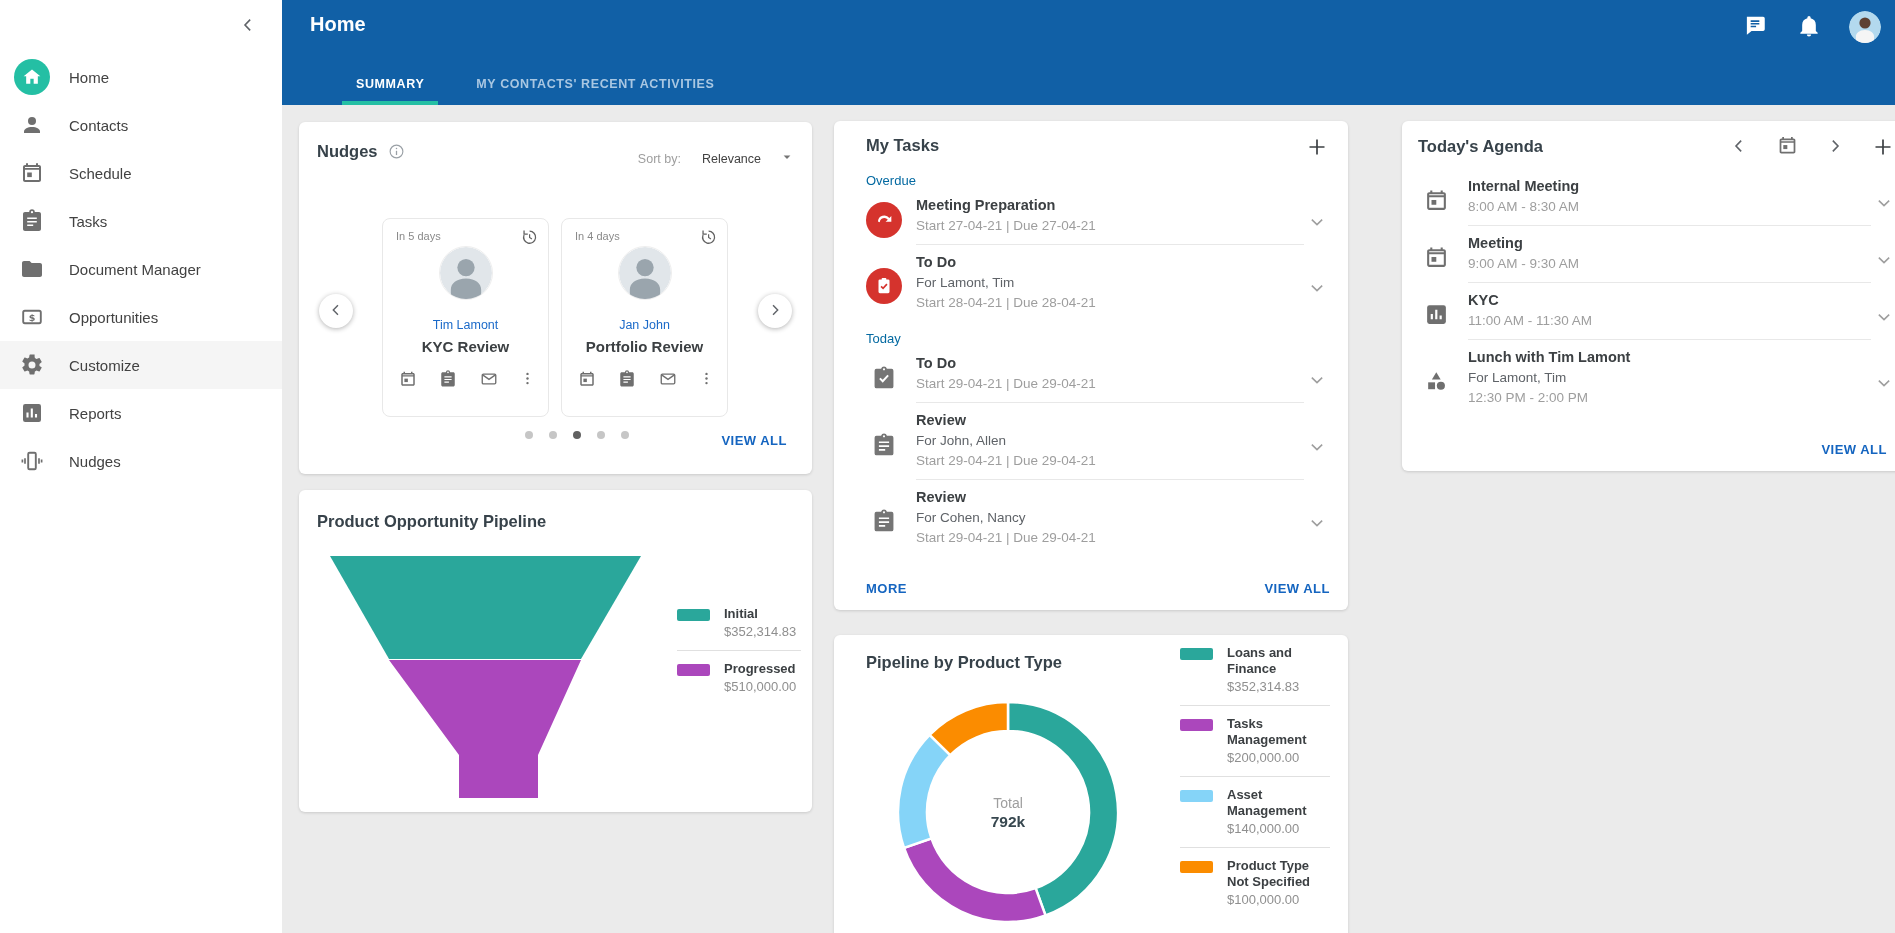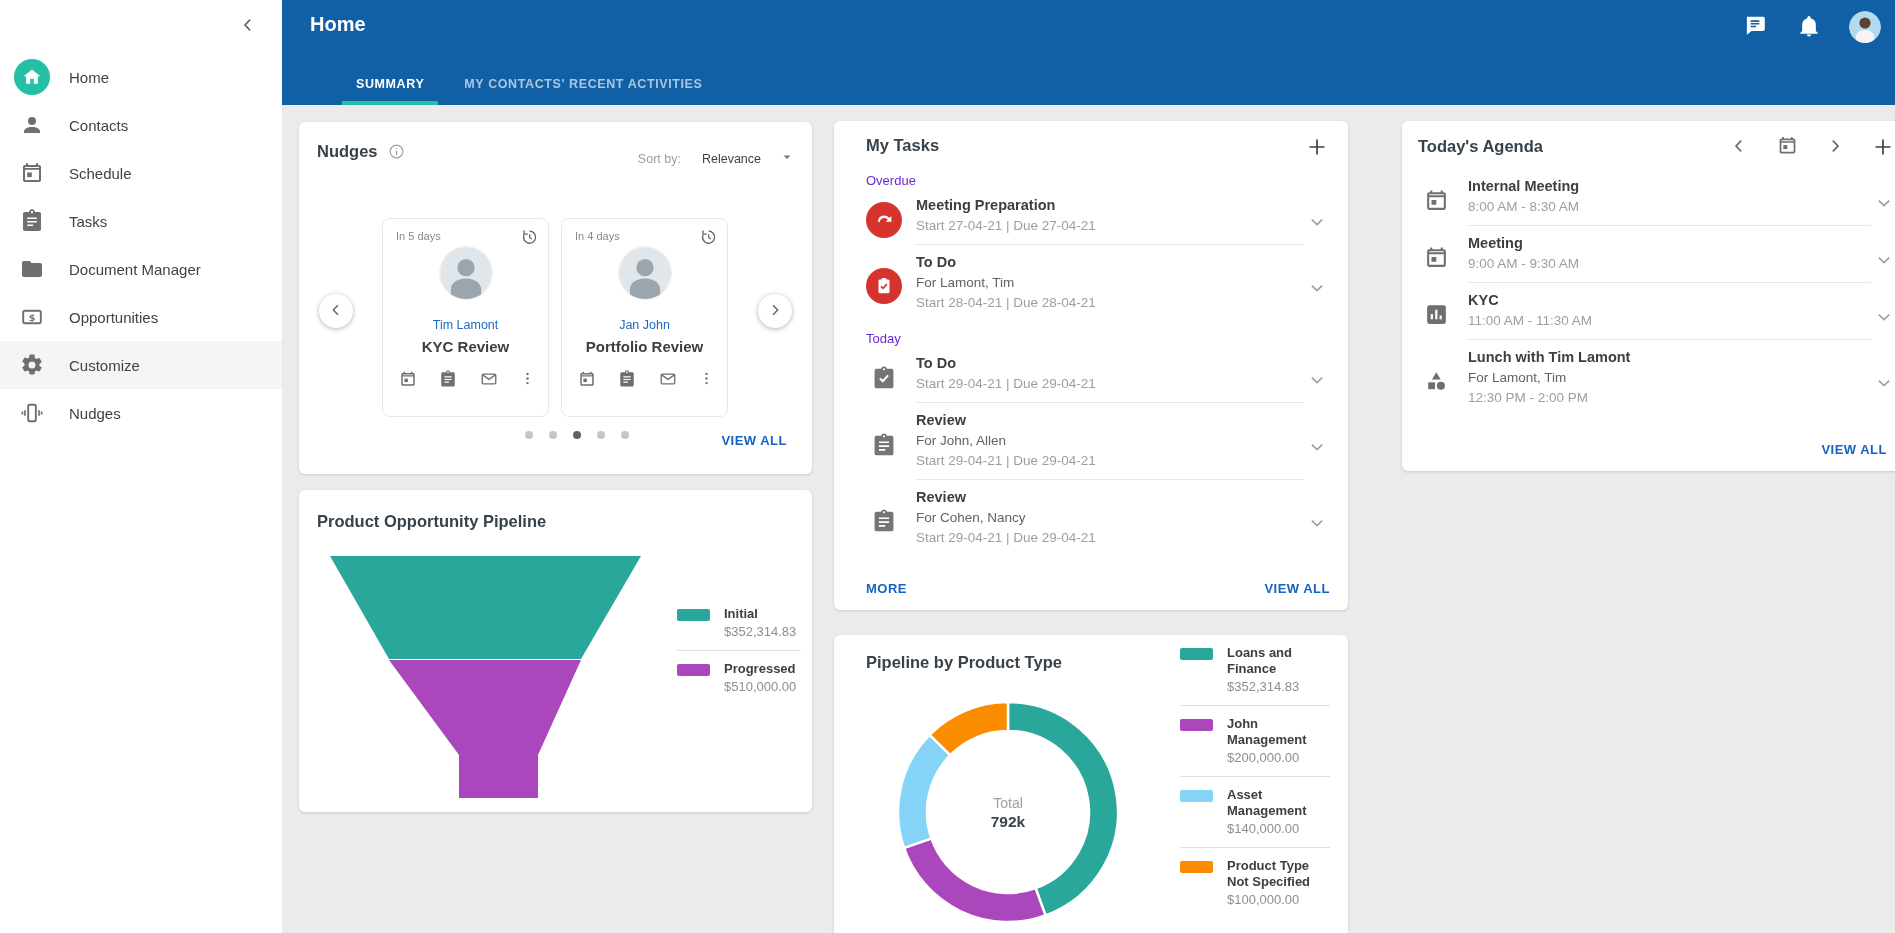--- a/index.html
+++ b/index.html
@@ -11,32 +11,32 @@
   .collapse-btn{position:absolute;top:13px;right:21px;width:26px;height:26px}
   .nav{position:absolute;top:53px;left:0;right:0}
   .nav-item{height:48px;display:flex;align-items:center;padding-left:14px;cursor:pointer}
   .nav-item.hl{background:#f5f5f5}
   .icon-box{width:36px;height:36px;display:flex;align-items:center;justify-content:center;flex:none}
   .icon-box.teal-circle{border-radius:50%}
   .nav-label{margin-left:19px;font-size:15px;color:#424242}
   
   .topbar{position:absolute;left:282px;top:0;width:1613px;height:105px}
   .page-title{position:absolute;left:28px;top:13px;font-size:20px;font-weight:700;color:#fff}
-  .tabs{position:absolute;left:60px;bottom:0;display:flex;gap:12px}
+  .tabs{position:absolute;left:60px;bottom:0;display:flex;gap:24px}
   .tab{height:39px;line-height:37px;padding:0 14px;font-size:12.5px;font-weight:700;
        letter-spacing:.6px;color:#a9c7e2;border-bottom:4px solid transparent;box-sizing:border-box}
   .tab.active{color:#fff}
   .top-icons{position:absolute;right:14px;top:7px;height:40px;display:flex;align-items:center;gap:26px}
   .top-icon-btn{width:28px;height:28px;display:flex;align-items:center;justify-content:center}
   .avatar-btn{width:32px;height:32px;border-radius:50%;overflow:hidden}
   
   .card{position:absolute;background:#fff;border-radius:6px;box-shadow:0 1px 3px rgba(0,0,0,.14)}
   .card-title{font-size:16.5px;font-weight:700;color:#37424a}
   .link{font-size:13px;font-weight:700;color:#1565C0;letter-spacing:.5px}
-  .sec-label{font-size:13px;color:#6d28d9}
+  .sec-label{font-size:13px;color:#0369a1}
   .row-title{font-size:14.5px;font-weight:700;color:#3c4043}
   .row-sub{font-size:13.5px;color:#5f6368;margin-top:5px}
   .row-dates{font-size:13.5px;color:#9e9e9e;margin-top:5px}
   
   .nudges-title{position:absolute;left:18px;top:20px;display:flex;align-items:center;gap:10px}
   .sort{position:absolute;right:16px;top:26px;font-size:12.5px;display:flex;align-items:center;gap:17px}
   .sort .sl{color:#9e9e9e}.sort .sv{color:#424242;margin-left:4px}
   .carousel-arrow{position:absolute;width:34px;height:34px;border-radius:50%;background:#fff;
       box-shadow:0 1px 5px rgba(0,0,0,.3);display:flex;align-items:center;justify-content:center;z-index:3}
   .nudge-cards{position:absolute;left:83px;top:96px;display:flex;gap:12px}
@@ -142,20 +142,29 @@
     <span class="icon-box">
           <svg width="24" height="24" viewBox="0 0 24 24" fill="none" style="font-family:'DejaVu Sans',sans-serif">
             <path d="M19.43 12.98c.04-.32.07-.64.07-.98s-.03-.66-.07-.98l2.11-1.65a.5.5 0 0 0 .12-.64l-2-3.46a.5.5 0 0 0-.61-.22l-2.49 1a7.03 7.03 0 0 0-1.69-.98l-.38-2.65A.49.49 0 0 0 14 1.5h-4a.49.49 0 0 0-.49.42l-.38 2.65c-.61.25-1.17.59-1.69.98l-2.49-1a.5.5 0 0 0-.61.22l-2 3.46a.5.5 0 0 0 .12.64l2.11 1.65c-.04.32-.07.65-.07.98s.03.66.07.98l-2.11 1.65a.5.5 0 0 0-.12.64l2 3.46c.12.22.39.3.61.22l2.49-1c.52.39 1.08.73 1.69.98l.38 2.65c.04.24.24.42.49.42h4c.25 0 .45-.18.49-.42l.38-2.65a6.92 6.92 0 0 0 1.69-.98l2.49 1c.22.08.49 0 .61-.22l2-3.46a.5.5 0 0 0-.12-.64zM12 15.5A3.5 3.5 0 1 1 12 8.5a3.5 3.5 0 0 1 0 7z" fill="#6F6F6F"></path>
           </svg>
         </span>
         <span class="nav-label">Customize</span>
       </div>
       <div class="nav-item">
     <span class="icon-box">
           <svg width="24" height="24" viewBox="0 0 24 24" fill="none" style="font-family:'DejaVu Sans',sans-serif">
+            <rect x="3" y="3" width="18" height="18" rx="2.2" fill="#6F6F6F"></rect>
+            <path d="M7.5 16.5v-5M11.8 16.5v-9M16 16.5v-3.5" stroke="#fff" stroke-width="2.1"></path>
+          </svg>
+        </span>
+        <span class="nav-label">Reports</span>
+      </div>
+      <div class="nav-item">
+    <span class="icon-box">
+          <svg width="24" height="24" viewBox="0 0 24 24" fill="none" style="font-family:'DejaVu Sans',sans-serif">
             <rect x="8.2" y="3.8" width="7.6" height="16.4" rx="1.3" stroke="#6F6F6F" stroke-width="1.9" fill="none"></rect>
             <path d="M5 9.2v5.6M2.4 10.6v2.8M19 9.2v5.6M21.6 10.6v2.8" stroke="#6F6F6F" stroke-width="1.7"></path>
           </svg>
         </span>
         <span class="nav-label">Nudges</span>
       </div>
     </nav>
 </aside>
 
 <header class="topbar" id="topbar" style="background: rgb(17, 96, 166);">
@@ -443,21 +452,21 @@
        <span class="legend-swatch" style="background:#2AA79B"></span>
        <span class="legend-text">
          <div class="legend-name">Loans and Finance</div>
          <div class="legend-value">$352,314.83</div>
        </span>
      </div>
       <div class="legend-divider"></div>
      <div class="legend-item">
        <span class="legend-swatch" style="background:#AB47BC"></span>
        <span class="legend-text">
-         <div class="legend-name">John Management</div>
+         <div class="legend-name">Tasks Management</div>
          <div class="legend-value">$200,000.00</div>
        </span>
      </div>
       <div class="legend-divider"></div>
      <div class="legend-item">
        <span class="legend-swatch" style="background:#85D4F8"></span>
        <span class="legend-text">
          <div class="legend-name">Asset Management</div>
          <div class="legend-value">$140,000.00</div>
        </span>

